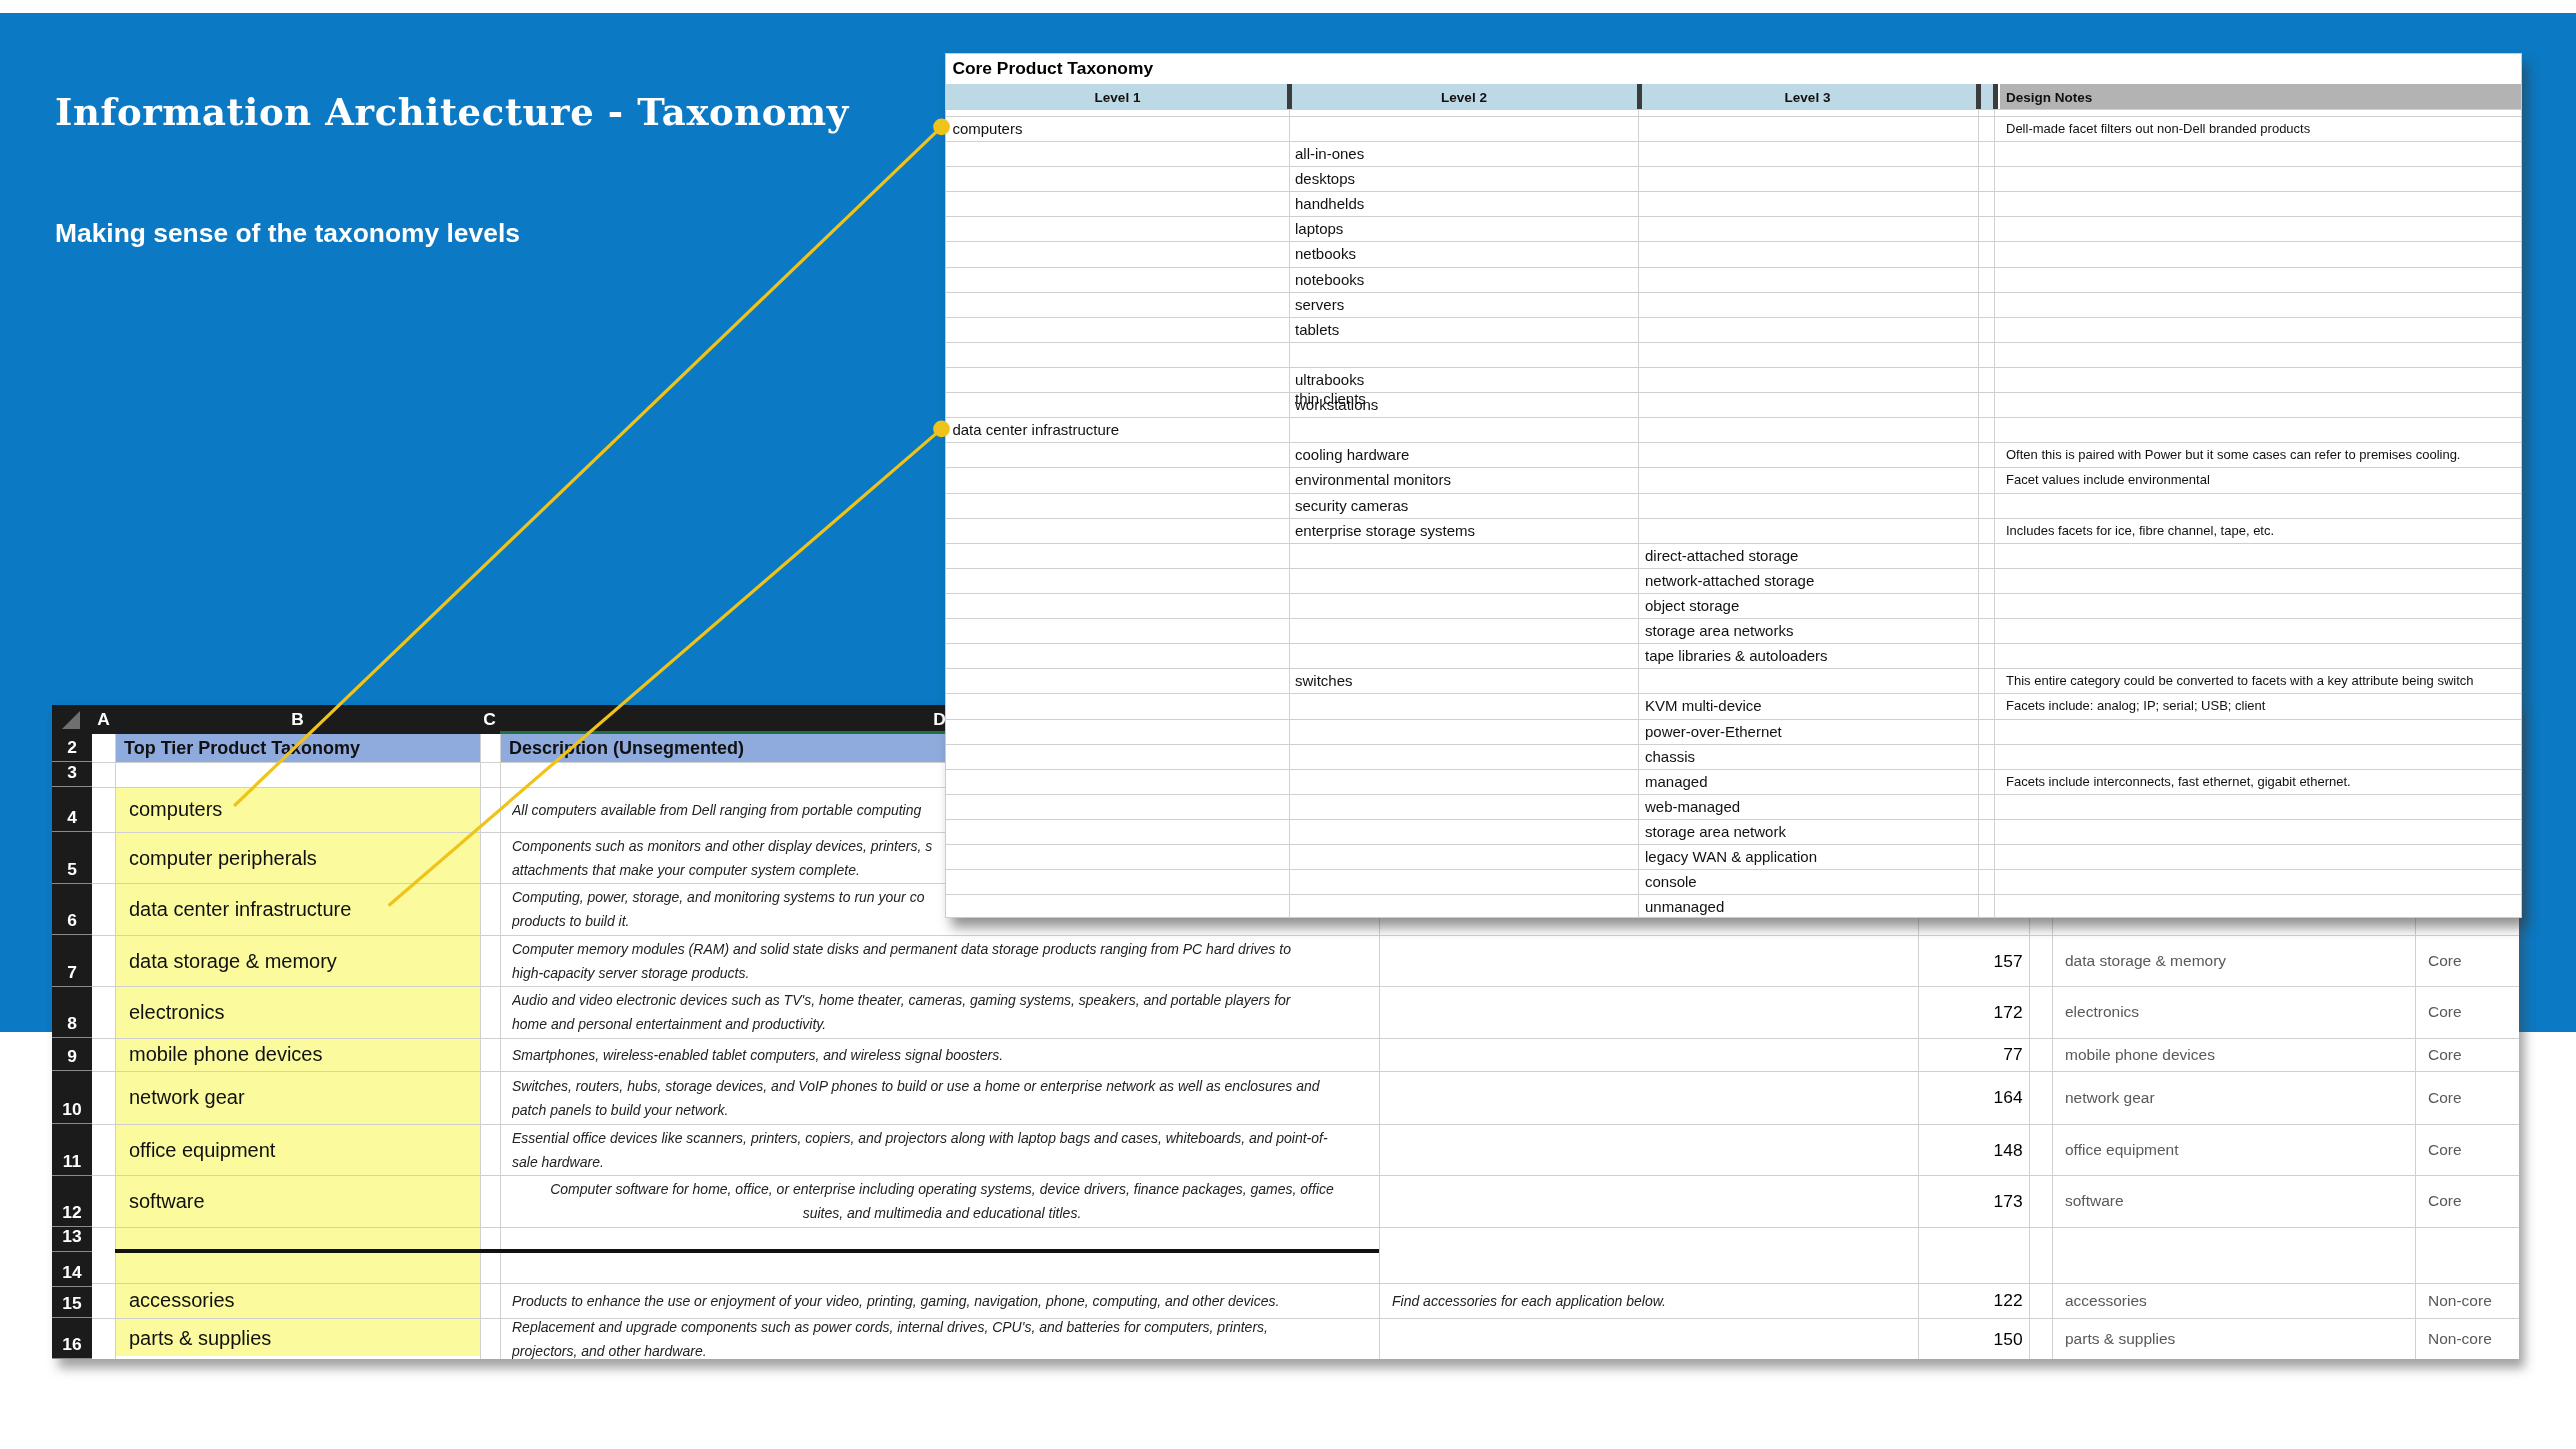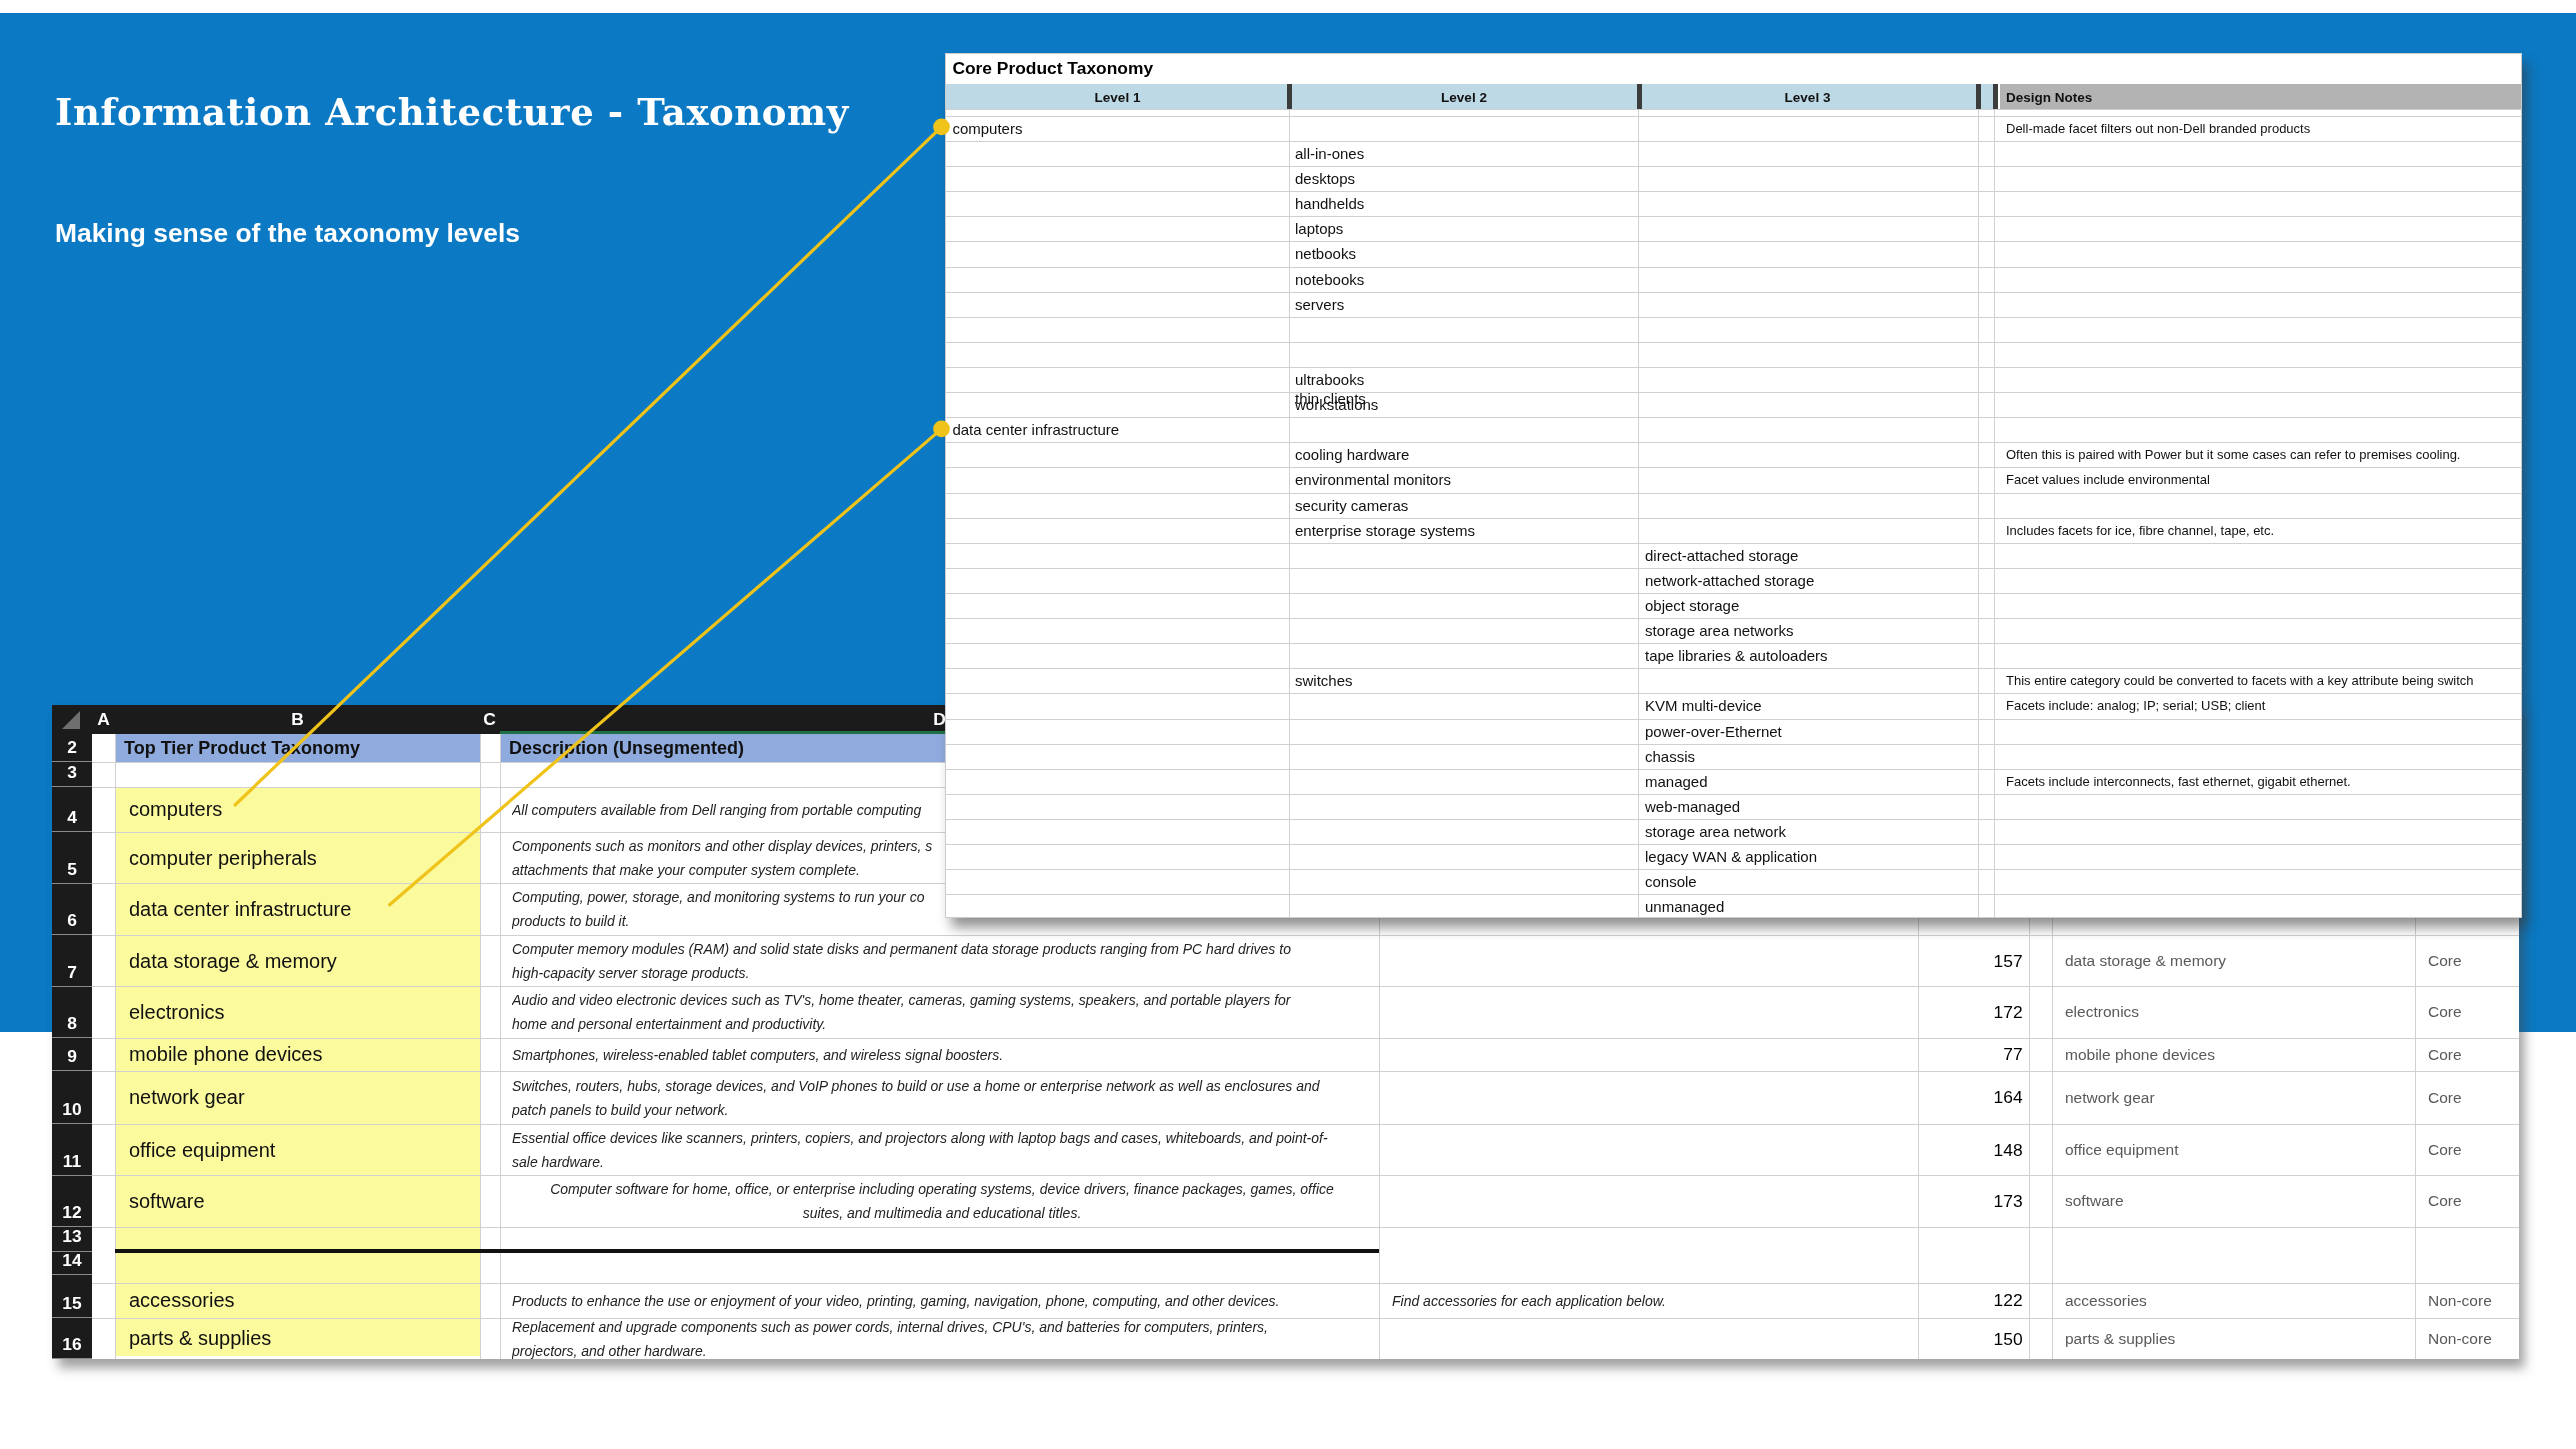--- a/index.html
+++ b/index.html
@@ -98,21 +98,21 @@
       <div class="rownum" style="top: 82px; height: 45px;">4</div>
       <div class="rownum" style="top: 127px; height: 52px;">5</div>
       <div class="rownum" style="top: 178px; height: 52px;">6</div>
       <div class="rownum" style="top: 230px; height: 52px;">7</div>
       <div class="rownum" style="top: 281px; height: 52px;">8</div>
       <div class="rownum" style="top: 333px; height: 33px;">9</div>
       <div class="rownum" style="top: 366px; height: 53px;">10</div>
       <div class="rownum" style="top: 419px; height: 52px;">11</div>
       <div class="rownum" style="top: 470px; height: 52px;">12</div>
       <div class="rownum" style="top: 522px; height: 24.5px;">13</div>
-      <div class="rownum" style="top: 546px; height: 24px;">14</div>
+      <div class="rownum" style="top: 546px; height: 36px;">14</div>
       <div class="rownum" style="top: 578px; height: 35px;">15</div>
       <div class="rownum" style="top: 613px; height: 41px;">16</div>
       <div class="cat-cell" style="left: 63px; top: 82px; width: 365px; height: 45px;">computers</div>
       <div class="desc-cell" style="left: 460px; top: 82px; width: 860px; height: 45px;">
         <span>All computers available from Dell ranging from portable computing</span>
       </div>
       <div class="cat-cell" style="left: 63px; top: 127px; width: 365px; height: 52px;">computer peripherals</div>
       <div class="desc-cell" style="left: 460px; top: 127px; width: 860px; height: 52px;">
         <span>Components such as monitors and other display devices, printers, s</span>
         <span>attachments that make your computer system complete.</span>
@@ -238,20 +238,21 @@
       <div class="vline" style="left: 1048px; top: 55px; height: 810px;"></div>
       <div class="ocell" style="left: 6.4px; top: 62px; width: 1018px; height: 25px;">computers</div>
       <div class="onote" style="left: 1060px; top: 62px; width: 515px; height: 25px;">Dell-made facet filters out non-Dell branded products</div>
       <div class="ocell" style="left: 349px; top: 87px; width: 675px; height: 25px;">all-in-ones</div>
       <div class="ocell" style="left: 349px; top: 112px; width: 675px; height: 25px;">desktops</div>
       <div class="ocell" style="left: 349px; top: 137px; width: 675px; height: 25px;">handhelds</div>
       <div class="ocell" style="left: 349px; top: 162px; width: 675px; height: 25px;">laptops</div>
       <div class="ocell" style="left: 349px; top: 213px; width: 675px; height: 25px;">notebooks</div>
       <div class="ocell" style="left: 349px; top: 187px; width: 675px; height: 25px;">netbooks</div>
       <div class="ocell" style="left: 349px; top: 238px; width: 675px; height: 25px;">servers</div>
+      <div class="ocell" style="left: 349px; top: 263px; width: 675px; height: 25px;">tablets</div>
       <div class="ocell" style="left: 349px; top: 288px; width: 675px; height: 25px; margin-top: 44px;">thin clients</div>
       <div class="ocell" style="left: 349px; top: 313px; width: 675px; height: 25px;">ultrabooks</div>
       <div class="ocell" style="left: 349px; top: 338px; width: 675px; height: 25px;">workstations</div>
       <div class="ocell" style="left: 6.4px; top: 363px; width: 1018px; height: 25px;">data center infrastructure</div>
       <div class="ocell" style="left: 349px; top: 388px; width: 675px; height: 25px;">cooling hardware</div>
       <div class="onote" style="left: 1060px; top: 388px; width: 515px; height: 25px;">Often this is paired with Power but it some cases can refer to premises cooling.</div>
       <div class="ocell" style="left: 349px; top: 413px; width: 675px; height: 25px;">environmental monitors</div>
       <div class="onote" style="left: 1060px; top: 413px; width: 515px; height: 25px;">Facet values include environmental</div>
       <div class="ocell" style="left: 349px; top: 439px; width: 675px; height: 25px;">security cameras</div>
       <div class="ocell" style="left: 349px; top: 464px; width: 675px; height: 25px;">enterprise storage systems</div>

